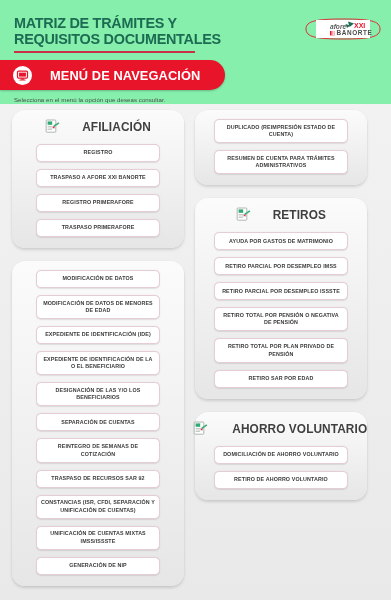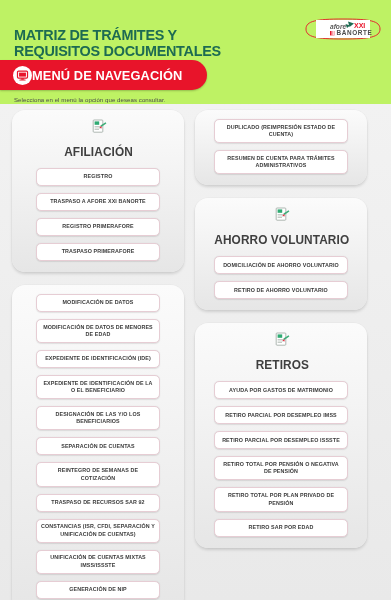--- a/index.html
+++ b/index.html
@@ -10,22 +10,22 @@
     background: #ffffff;
     font-family: "Liberation Sans", sans-serif;
     overflow: hidden;
     position: relative;
   }
 
   
   .header {
     position: relative;
     height: 104px;
-    background: #bef264;
-    padding: 27px 0 0 14px;
+    background: #86efac;
+    padding: 15px 0 0 14px;
   }
 
   .title-block { width: 196px; }
 
   .title-line {
     font-family: "Liberation Sans Narrow", "Liberation Sans", sans-serif;
     font-size: 15.5px;
     font-weight: bold;
     letter-spacing: -0.3px;
     color: #1d6b52;
@@ -57,21 +57,21 @@
   .nav-pill {
     position: absolute;
     left: 0;
     top: 60px;
     height: 30px;
     background: #e8142a;
     border-radius: 0 16px 16px 0;
     display: flex;
     align-items: center;
     padding: 0 17px 0 13px;
-    gap: 0;
+    gap: 18px;
     box-shadow: 0 1px 2px rgba(0,0,0,0.22);
   }
   .nav-pill-icon {
     width: 19px; height: 19px;
     background: #ffffff;
     border-radius: 50%;
     display: flex; align-items: center; justify-content: center;
     flex: 0 0 auto;
   }
   .nav-pill-label {
@@ -115,24 +115,23 @@
     background: linear-gradient(180deg,#fbfbfb 0%, #f3f3f3 40%, #e6e6e6 100%);
     border-radius: 13px;
     padding: 9px 9px 11px 9px;
     box-shadow: 0 2px 3px rgba(0,0,0,0.13), 0 0 0 0.5px rgba(0,0,0,0.03);
   }
 
   .card-head {
     display: flex;
     align-items: center;
     justify-content: center;
-    gap: 10px;
+    gap: 20px;
     margin-bottom: 9px;
     padding-left: 2px;
-    flex-direction: column;
   }
   .card-title {
     font-family: "Liberation Sans Narrow", "Liberation Sans", sans-serif;
     font-size: 12.6px;
     font-weight: bold;
     color: #3f3f3f;
     letter-spacing: 0.1px;
     text-transform: uppercase;
     white-space: nowrap;
     transform: scaleX(0.94);
@@ -263,46 +262,46 @@
         <div class="card-head">
           <svg class="doc-icon" viewBox="0 0 15 16" aria-hidden="true">
             <rect x="1.2" y="1" width="9.6" height="12.2" rx="0.8" fill="#ffffff" stroke="#9aa6a0" stroke-width="0.8"></rect>
             <rect x="2.6" y="2.4" width="4.6" height="3.4" fill="#2faa72"></rect>
             <rect x="2.6" y="7" width="6.6" height="0.8" fill="#b7c0ba"></rect>
             <rect x="2.6" y="8.6" width="6.6" height="0.8" fill="#b7c0ba"></rect>
             <rect x="2.6" y="10.2" width="4.4" height="0.8" fill="#b7c0ba"></rect>
             <path d="M8.4 6.4 L13.6 3.2 L14.4 4.6 L9.2 8 Z" fill="#3fae79"></path>
             <path d="M7.4 8.2 L9.4 7.2 L9.6 9.6 Z" fill="#e8142a"></path>
           </svg>
-          <span class="card-title">AHORRO VOLUNTARIO</span>
-        </div>
-        <div class="btns">
-          <div class="btn wide">DOMICILIACIÓN DE AHORRO VOLUNTARIO</div>
-          <div class="btn wide">RETIRO DE AHORRO VOLUNTARIO</div>
+          <span class="card-title">RETIROS</span>
+        </div>
+        <div class="btns">
+          <div class="btn wide">AYUDA POR GASTOS DE MATRIMONIO</div>
+          <div class="btn wide">RETIRO PARCIAL POR DESEMPLEO IMSS</div>
+          <div class="btn wide">RETIRO PARCIAL POR DESEMPLEO ISSSTE</div>
+          <div class="btn wide">RETIRO TOTAL POR PENSIÓN O NEGATIVA DE PENSIÓN</div>
+          <div class="btn wide">RETIRO TOTAL POR PLAN PRIVADO DE PENSIÓN</div>
+          <div class="btn wide">RETIRO SAR POR EDAD</div>
         </div>
       </div>
 
       <div class="card">
         <div class="card-head">
           <svg class="doc-icon" viewBox="0 0 15 16" aria-hidden="true">
             <rect x="1.2" y="1" width="9.6" height="12.2" rx="0.8" fill="#ffffff" stroke="#9aa6a0" stroke-width="0.8"></rect>
             <rect x="2.6" y="2.4" width="4.6" height="3.4" fill="#2faa72"></rect>
             <rect x="2.6" y="7" width="6.6" height="0.8" fill="#b7c0ba"></rect>
             <rect x="2.6" y="8.6" width="6.6" height="0.8" fill="#b7c0ba"></rect>
             <rect x="2.6" y="10.2" width="4.4" height="0.8" fill="#b7c0ba"></rect>
             <path d="M8.4 6.4 L13.6 3.2 L14.4 4.6 L9.2 8 Z" fill="#3fae79"></path>
             <path d="M7.4 8.2 L9.4 7.2 L9.6 9.6 Z" fill="#e8142a"></path>
           </svg>
-          <span class="card-title">RETIROS</span>
-        </div>
-        <div class="btns">
-          <div class="btn wide">AYUDA POR GASTOS DE MATRIMONIO</div>
-          <div class="btn wide">RETIRO PARCIAL POR DESEMPLEO IMSS</div>
-          <div class="btn wide">RETIRO PARCIAL POR DESEMPLEO ISSSTE</div>
-          <div class="btn wide">RETIRO TOTAL POR PENSIÓN O NEGATIVA DE PENSIÓN</div>
-          <div class="btn wide">RETIRO TOTAL POR PLAN PRIVADO DE PENSIÓN</div>
-          <div class="btn wide">RETIRO SAR POR EDAD</div>
+          <span class="card-title">AHORRO VOLUNTARIO</span>
+        </div>
+        <div class="btns">
+          <div class="btn wide">DOMICILIACIÓN DE AHORRO VOLUNTARIO</div>
+          <div class="btn wide">RETIRO DE AHORRO VOLUNTARIO</div>
         </div>
       </div>
 
     </div>
   </div>
 </div>
 
 </body></html>

